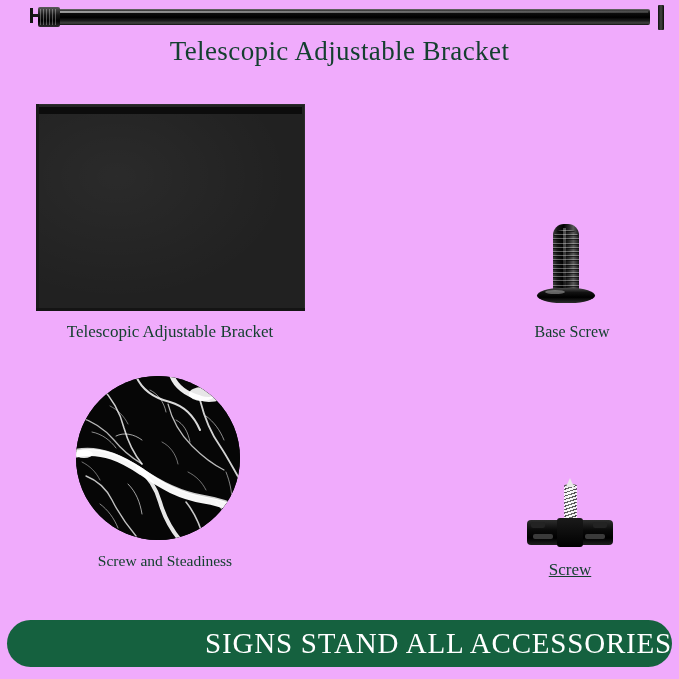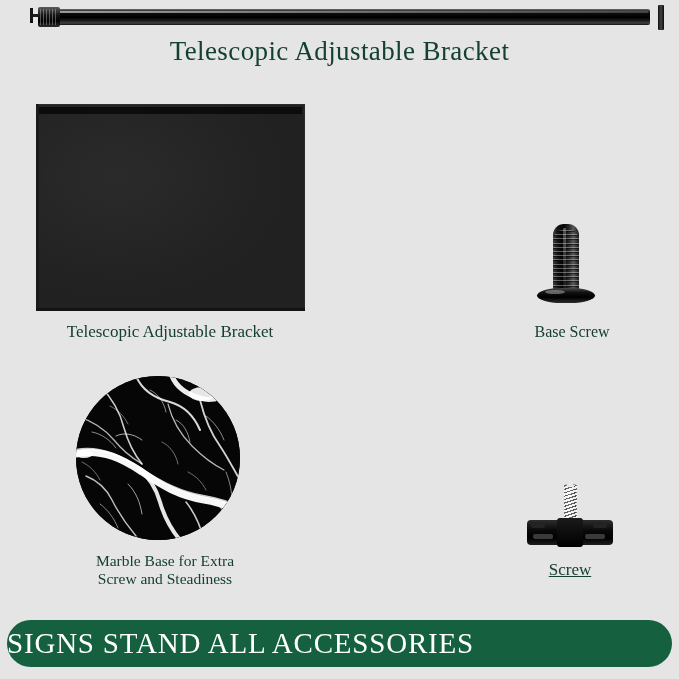--- a/index.html
+++ b/index.html
@@ -4,21 +4,21 @@
 <style>
   html, body {
     margin: 0;
     padding: 0;
     background: #ffffff;
   }
   #page {
     position: relative;
     width: 679px;
     height: 679px;
-    background: #e5e5e5;
+    background: #f0abfc;
     overflow: hidden;
     font-family: "Liberation Serif", "DejaVu Serif", serif;
   }
 
   
   #rod-assembly {
     position: absolute;
     left: 30px;
     top: 3px;
     width: 634px;
@@ -344,21 +344,21 @@
   #bottom-banner {
     position: absolute;
     left: 7px;
     top: 620px;
     width: 665px;
     height: 47px;
     background: #15613f;
     border-radius: 24px;
     display: flex;
     align-items: center;
-    justify-content: flex-start;
+    justify-content: flex-end;
   }
   #banner-text {
     color: #ffffff;
     font-size: 29px;
     letter-spacing: 0.8px;
     font-family: "Liberation Serif", "DejaVu Serif", serif;
     white-space: nowrap;
   }
 </style>
 </head>
@@ -425,21 +425,20 @@
         <path d="M34 30 C 42 34, 48 40, 52 48" stroke-width="0.8" opacity="0.55"></path>
       </g>
       <g fill="#ffffff" opacity="0.9">
         <ellipse cx="126" cy="18" rx="13" ry="7"></ellipse>
         <ellipse cx="150" cy="12" rx="8" ry="4"></ellipse>
         <ellipse cx="8" cy="78" rx="9" ry="4"></ellipse>
       </g>
     </svg>
   </div>
   <div class="caption" id="caption-marble">
-    <div>Marble Base for Extra</div>
     <div>Screw and Steadiness</div>
   </div>
 
   <div id="thumb-screw">
     <div class="ts-shaft">
       <div class="ts-shaft-body"></div>
       <div class="ts-threads"></div>
       <div class="ts-tip"></div>
     </div>
     <div class="ts-handle"></div>

